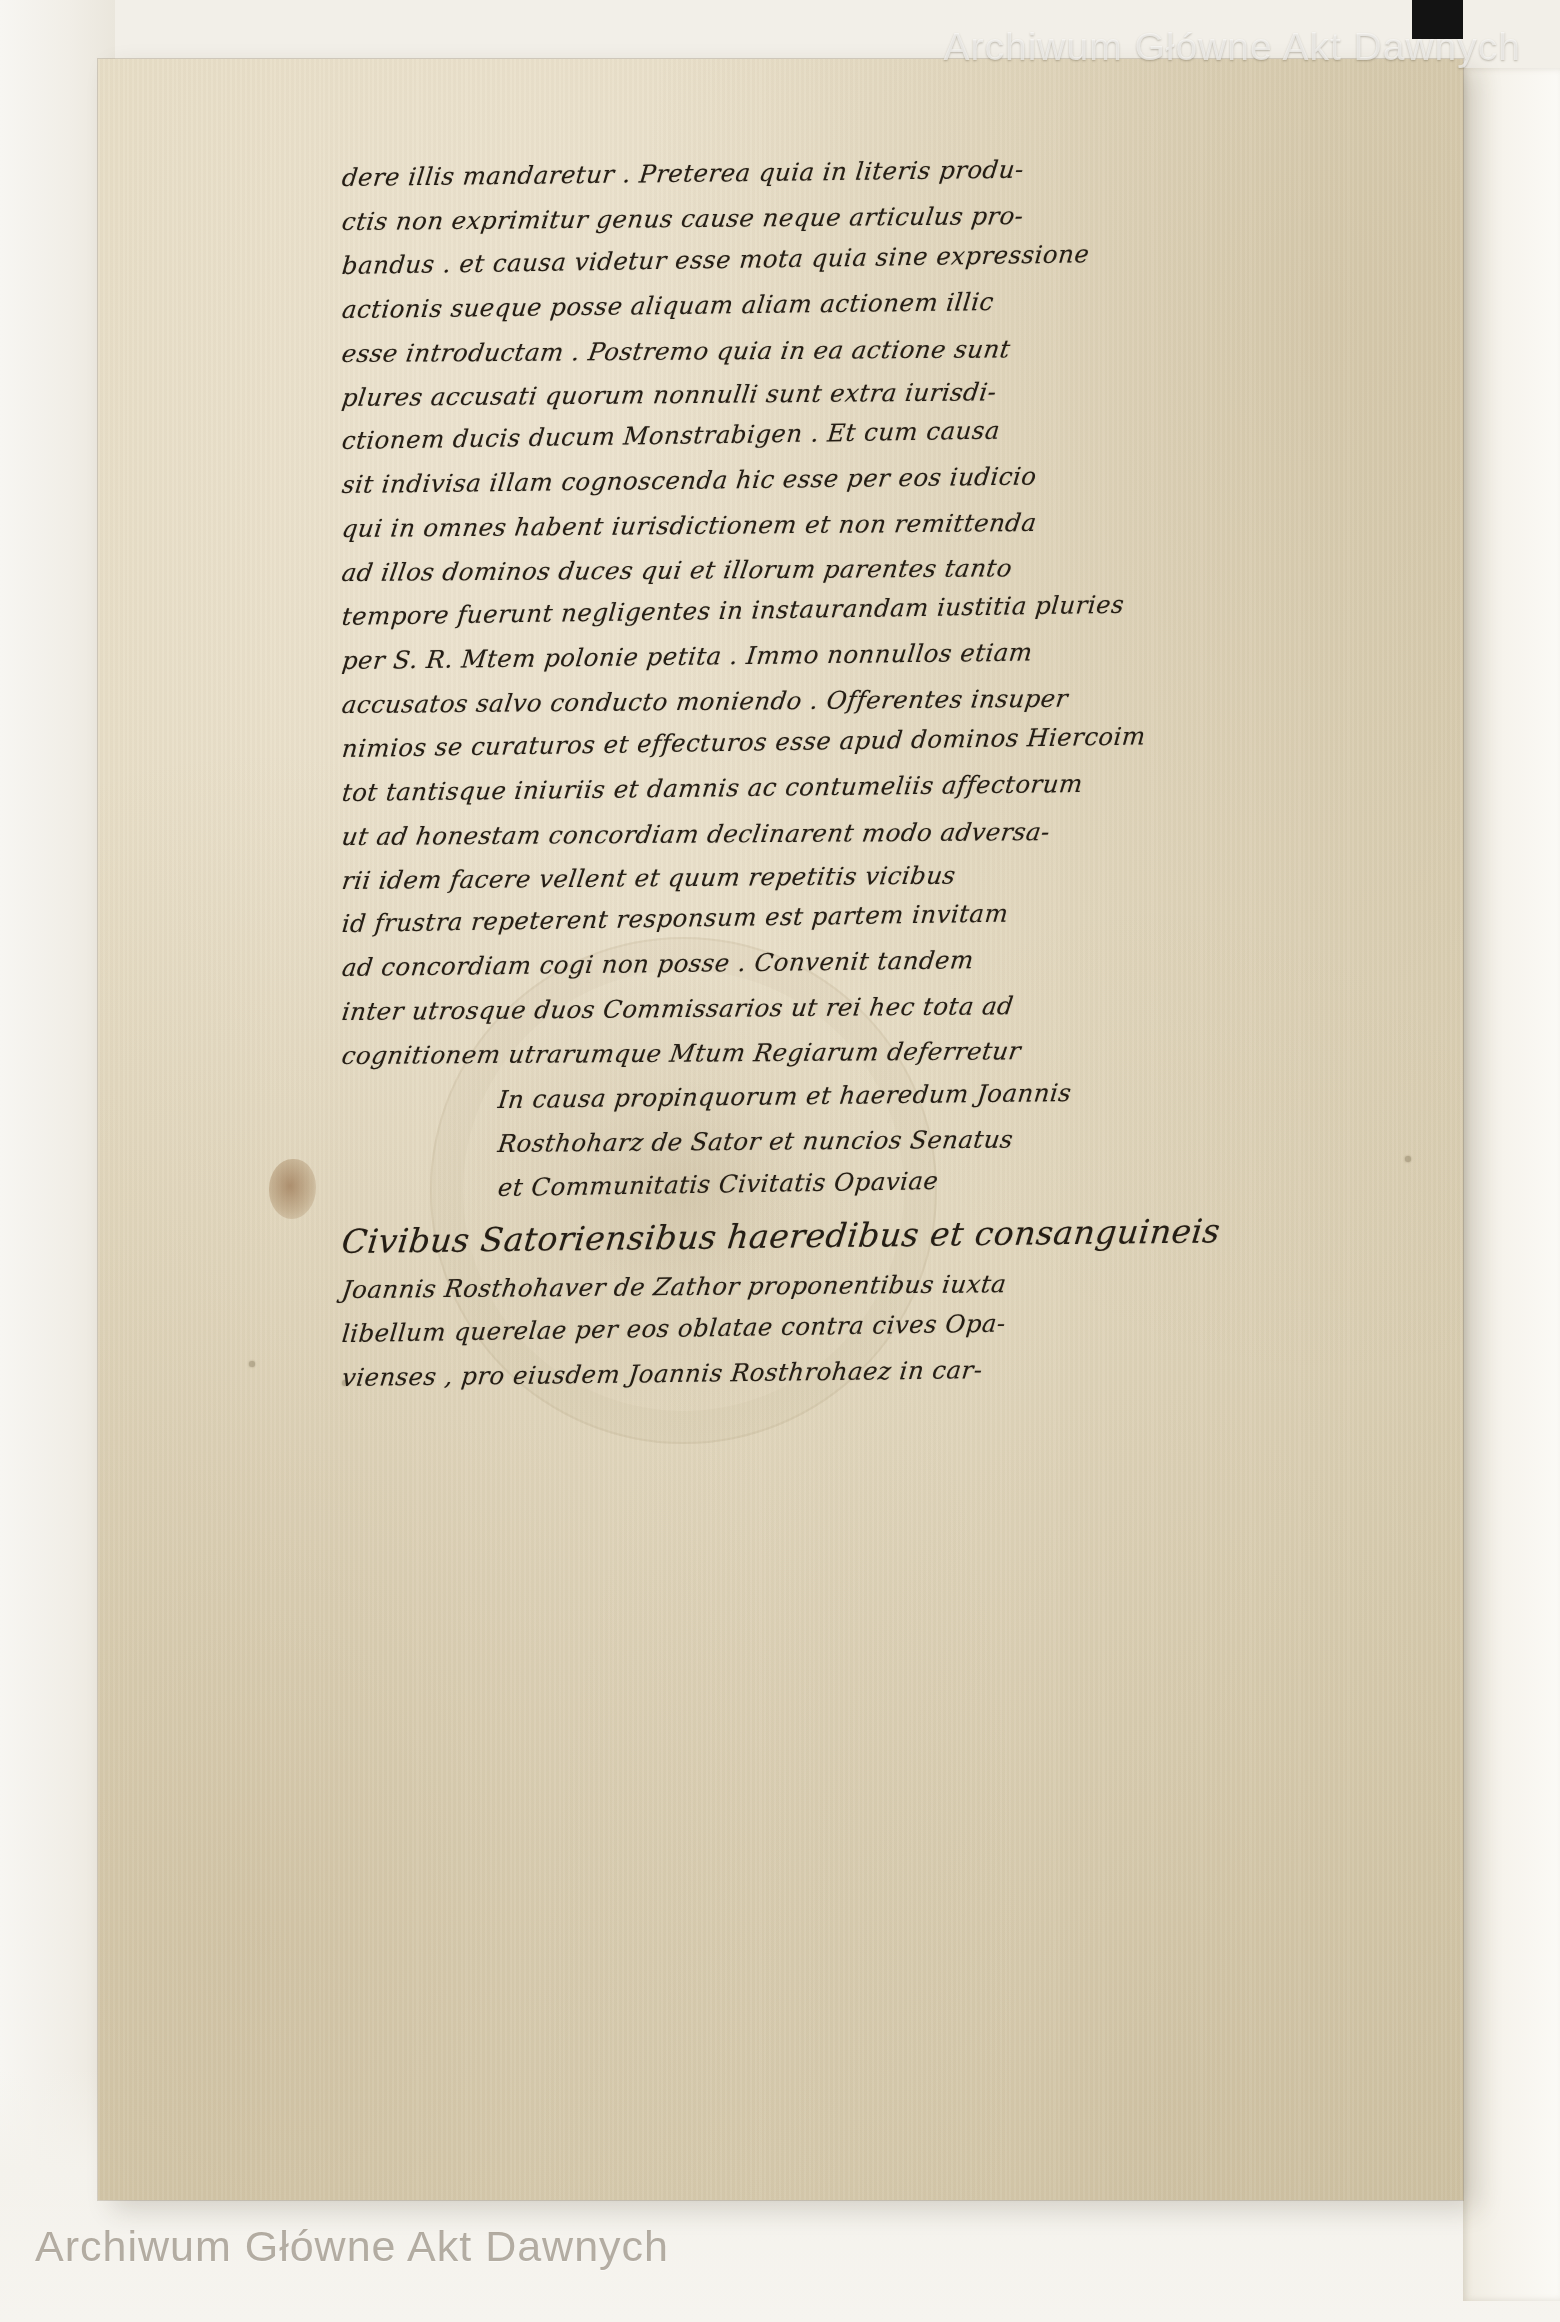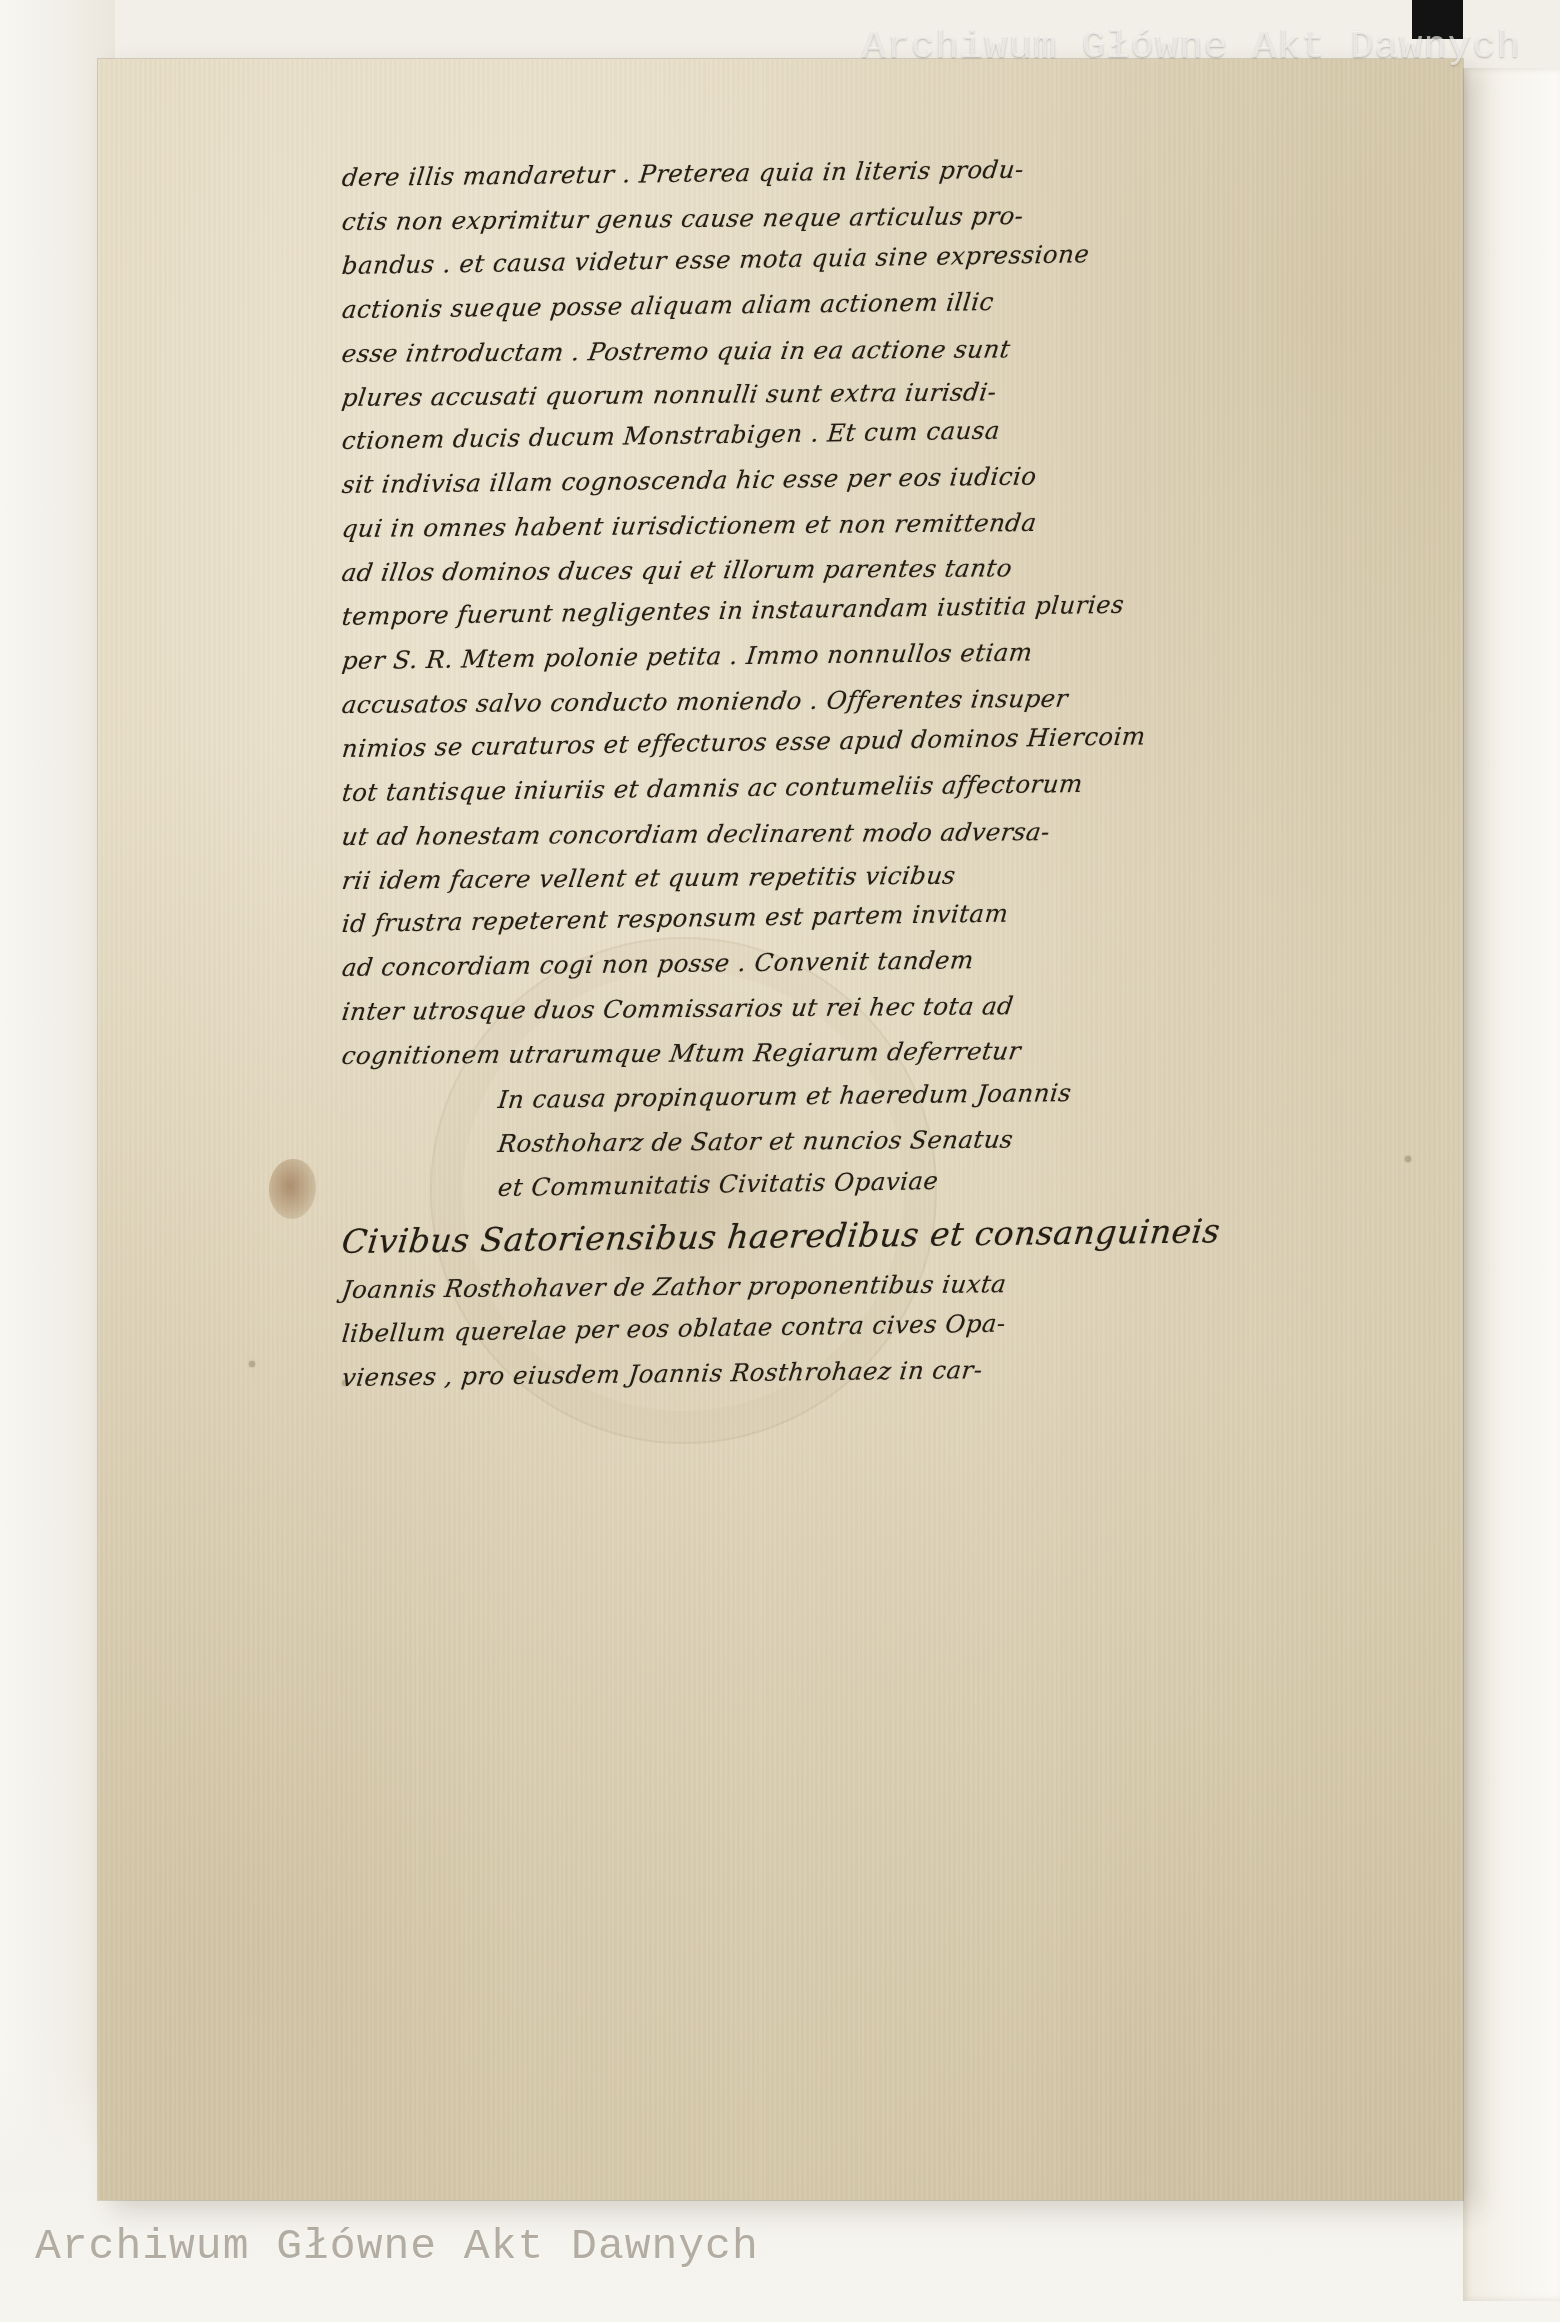--- a/index.html
+++ b/index.html
@@ -139,21 +139,21 @@
 
   .ms-block-indent { margin-left: 156px; }
   .ms-initial {
     font-size: 33px;
   }
   .ms-para2 { margin-top: 25px; }
 
   
   .wm {
     position: absolute;
-    font-family: Liberation Mono, monospace;
+    font-family: Liberation Sans, sans-serif;
     color: rgba(255,255,255,0.62);
     text-shadow: 0 1px 2px rgba(90,80,60,0.35);
     letter-spacing: 1px;
     white-space: nowrap;
     pointer-events: none;
   }
   .wm-top {
     right: 39px;
     top: 25px;
     font-size: 39px;

